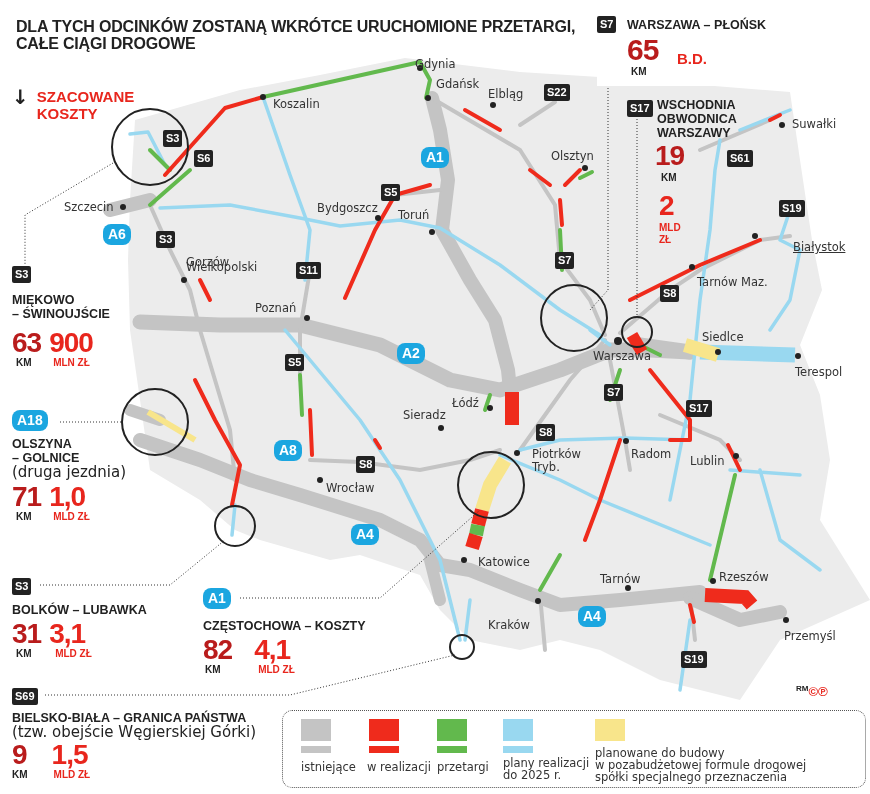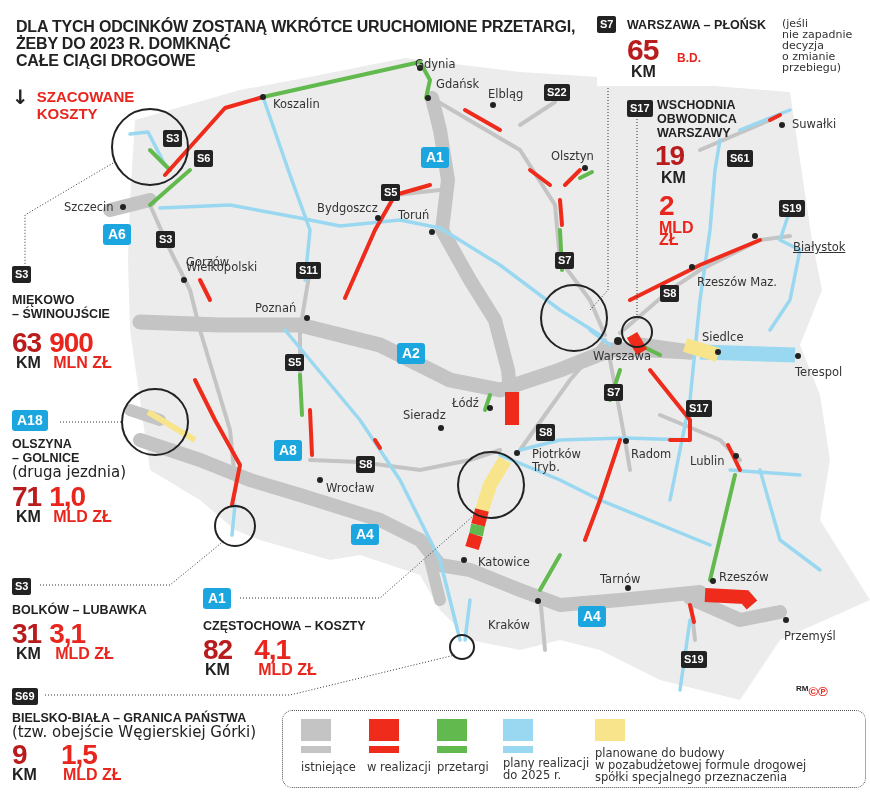--- a/index.html
+++ b/index.html
@@ -5,27 +5,27 @@
   * { box-sizing: border-box; margin: 0; padding: 0; }
   body { width: 870px; height: 794px; background: #ffffff; position: relative; overflow: hidden; font-family: "DejaVu Sans", sans-serif; color: #222; }
   .abs { position: absolute; }
   #map { position: absolute; left: 0; top: 0; width: 870px; height: 794px; }
   .title { left: 16px; top: 18px; font-family: "Liberation Sans", sans-serif; font-weight: bold; font-size: 16px; line-height: 17px; color: #222; letter-spacing: -0.2px; }
   .title div { white-space: nowrap; }
   .costs-head { left: 12px; top: 88px; display: flex; align-items: flex-start; gap: 8px; }
   .costs-head .arrow { font-size: 20px; line-height: 18px; color: #222; font-weight: bold; }
   .costs-head .txt { font-family: "Liberation Sans", sans-serif; font-weight: bold; font-size: 15px; line-height: 17px; color: #e8261d; }
   .badge-s { background: #222; color: #fff; font-family: "Liberation Sans", sans-serif; font-weight: bold; font-size: 11px; padding: 2px 3px; border-radius: 2px; line-height: 13px; display: inline-block; }
-  .badge-a { background: #1ba6e0; color: #fff; font-family: "Liberation Sans", sans-serif; font-weight: bold; font-size: 14px; padding: 2px 5px; border-radius: 3px; line-height: 17px; display: inline-block; }
+  .badge-a { background: #1ba6e0; color: #fff; font-family: "Liberation Sans", sans-serif; font-weight: bold; font-size: 14px; padding: 2px 5px; border-radius: 8px; line-height: 17px; display: inline-block; }
   .blk-title { font-family: "Liberation Sans", sans-serif; font-weight: bold; font-size: 12.5px; line-height: 14px; color: #222; white-space: nowrap; }
   .blk-sub { font-family: "DejaVu Sans", sans-serif; font-size: 15px; line-height: 14px; color: #222; white-space: nowrap; }
   .num-row { display: flex; align-items: flex-start; gap: 8px; }
   .num { font-family: "Liberation Sans", sans-serif; font-weight: bold; font-size: 28px; line-height: 28px; color: #b91c1c; letter-spacing: -1px; }
   .num.red { color: #e8261d; }
-  .unit { font-family: "Liberation Sans", sans-serif; font-weight: bold; font-size: 16px; line-height: 11px; color: #222; }
+  .unit { font-family: "Liberation Sans", sans-serif; font-weight: bold; font-size: 10px; line-height: 11px; color: #222; }
   .unit.red { color: #e8261d; }
   .col { display: flex; flex-direction: column; align-items: flex-start; }
   .city { font-family: "DejaVu Sans", sans-serif; font-size: 11.5px; color: #333; white-space: nowrap; position: absolute; line-height: 13px; }
   .legend { left: 282px; top: 710px; width: 584px; height: 78px; border: 1px dotted #555; border-radius: 10px; }
   .leg-item { position: absolute; top: 0; }
   .leg-sw { width: 30px; height: 22px; position: absolute; top: 8px; }
   .leg-line { width: 30px; height: 7px; position: absolute; top: 35px; }
   .leg-lbl { position: absolute; top: 46px; font-family: "DejaVu Sans", sans-serif; font-size: 11.5px; line-height: 12px; color: #333; white-space: nowrap; }
   .source { left: 155px; top: 801px; font-family: "DejaVu Sans", sans-serif; font-size: 12px; color: #222; }
   .credit { left: 796px; top: 684px; font-family: "Liberation Sans", sans-serif; font-size: 8px; font-weight: bold; color: #222; display: flex; align-items: flex-start; }
@@ -182,21 +182,20 @@
       <circle cx="464" cy="560" r="3"></circle>
       <circle cx="628" cy="588" r="3"></circle>
     <circle cx="713" cy="581" r="3"></circle>
       <circle cx="538" cy="601" r="3"></circle>
       <circle cx="786" cy="620" r="3"></circle>
   </g>
 </svg>
 
 <div class="abs title">
   <div>DLA TYCH ODCINKÓW ZOSTANĄ WKRÓTCE URUCHOMIONE PRZETARGI,</div>
-  <div>ŻEBY DO 2023 R. DOMKNĄĆ</div>
   <div>CAŁE CIĄGI DROGOWE</div>
 </div>
 
 <div class="abs costs-head">
   <span class="arrow">↓</span>
   <div class="txt">
     <div>SZACOWANE</div>
     <div>KOSZTY</div>
   </div>
 </div>
@@ -278,28 +277,21 @@
         <span class="unit red" style="margin-left:2px">MLD ZŁ</span>
       </div>
   </div>
 </div>
 
 <div class="abs" style="left:597px; top:16px; width:270px; height:70px; background:#fff;">
   <span class="badge-s abs" style="left:0; top:0;">S7</span>
   <div class="blk-title abs" style="left:30px; top:2px;">WARSZAWA – PŁOŃSK</div>
   <span class="num abs" style="left:30px; top:20px; font-size:30px;">65</span>
   <span class="unit abs" style="left:34px; top:50px;">KM</span>
-  <span class="unit red abs" style="left:80px; top:37px; font-size:12px;">B.D.</span>
-  <div class="abs" style="left:185px; top:2px; font-size:11px; line-height:11px; color:#333;">
-    <div>(jeśli</div>
-    <div>nie zapadnie</div>
-    <div>decyzja</div>
-    <div>o zmianie</div>
-    <div>przebiegu)</div>
-  </div>
+  <span class="unit red abs" style="left:80px; top:37px; font-size:15px;">B.D.</span>
 </div>
 
 <div class="abs" style="left:627px; top:98px; width:110px; height:150px;">
   <span class="badge-s abs" style="left:0; top:2px;">S17</span>
   <div class="abs" style="left:30px; top:0;">
     <div class="blk-title">WSCHODNIA</div>
     <div class="blk-title">OBWODNICA</div>
     <div class="blk-title">WARSZAWY</div>
   </div>
   <span class="num abs" style="left:28px; top:44px;">19</span>
@@ -314,21 +306,21 @@
 <span class="city" style="left:488px; top:88px;">Elbląg</span>
 <span class="city" style="left:273px; top:98px;">Koszalin</span>
 <span class="city" style="left:551px; top:150px;">Olsztyn</span>
 <span class="city" style="left:792px; top:118px;">Suwałki</span>
 <span class="city" style="left:64px; top:201px;">Szczecin</span>
 <span class="city" style="left:317px; top:202px;">Bydgoszcz</span>
 <span class="city" style="left:398px; top:209px;">Toruń</span>
 <span class="city" style="left:186px; top:256px;">Gorzów</span>
 <span class="city" style="left:186px; top:261px;">Wielkopolski</span>
 <span class="city" style="left:793px; top:241px;text-decoration:underline;">Białystok</span>
-<span class="city" style="left:697px; top:276px;">Rzeszów Maz.</span>
+<span class="city" style="left:697px; top:276px;">Tarnów Maz.</span>
 <span class="city" style="left:255px; top:302px;">Poznań</span>
 <span class="city" style="left:593px; top:350px;">Warszawa</span>
 <span class="city" style="left:702px; top:331px;">Siedlce</span>
 <span class="city" style="left:795px; top:366px;">Terespol</span>
 <span class="city" style="left:452px; top:397px;">Łódź</span>
 <span class="city" style="left:403px; top:409px;">Sieradz</span>
 <span class="city" style="left:532px; top:448px;">Piotrków</span>
 <span class="city" style="left:532px; top:461px;">Tryb.</span>
 <span class="city" style="left:631px; top:448px;">Radom</span>
 <span class="city" style="left:690px; top:455px;">Lublin</span>

